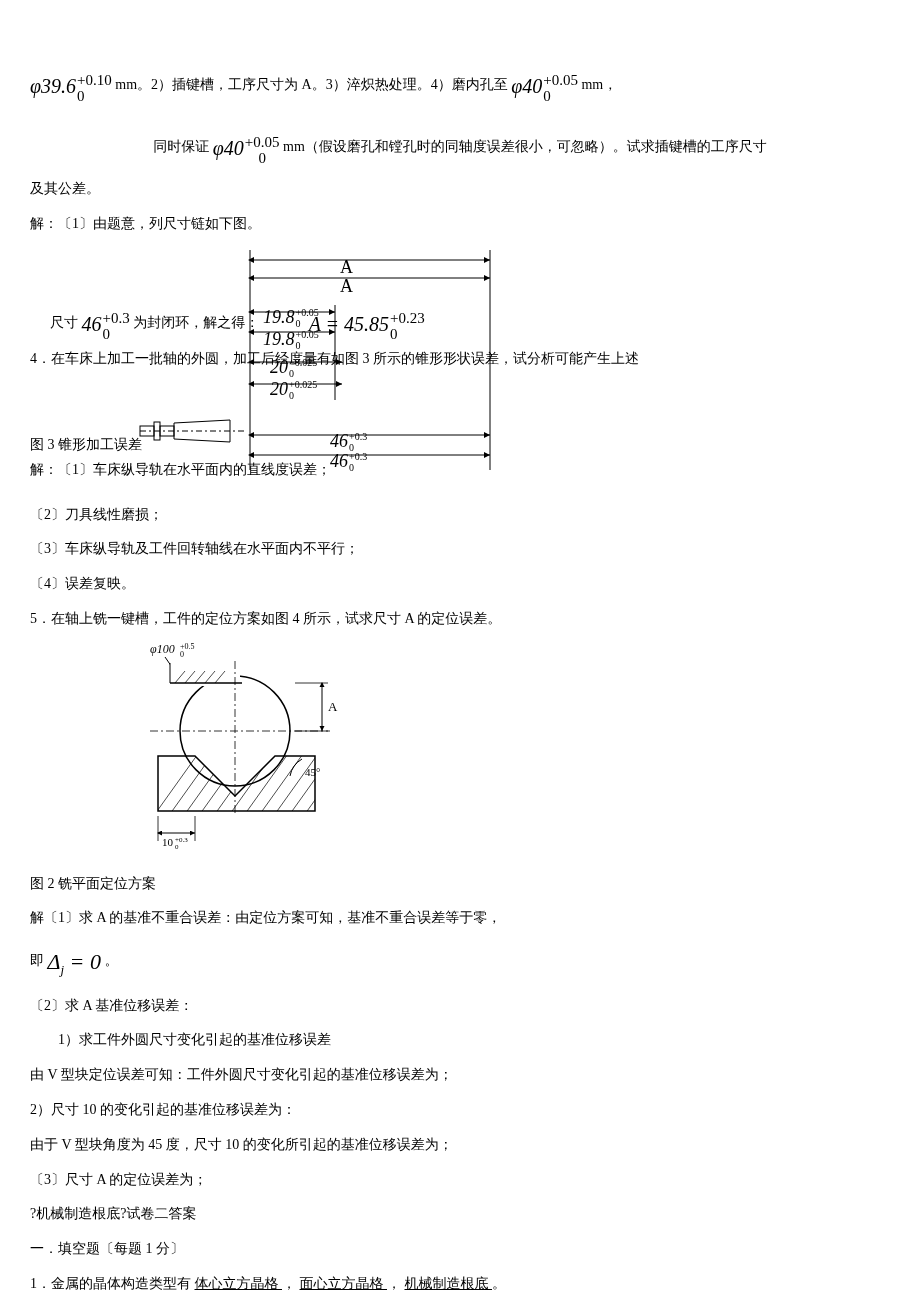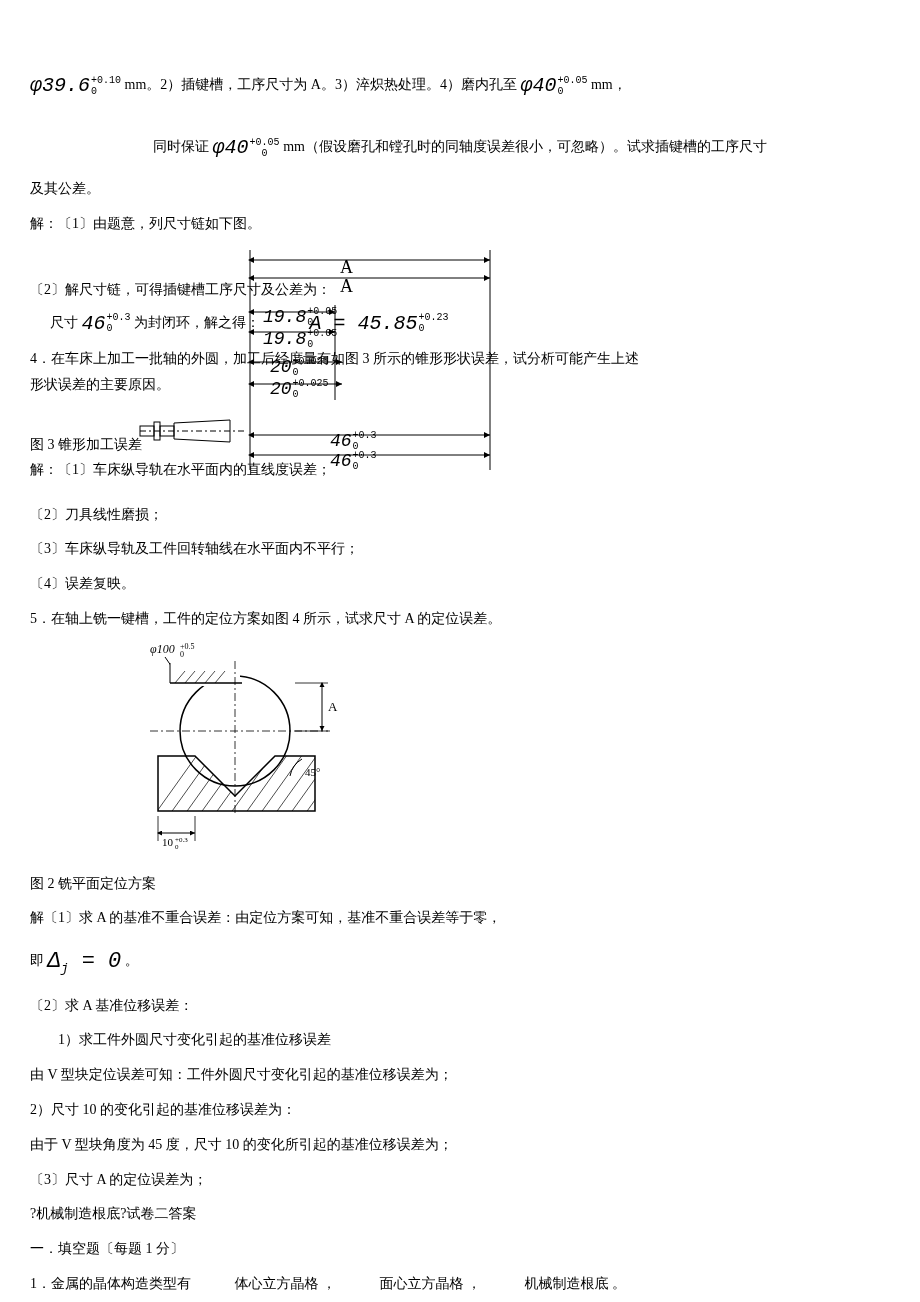--- a/index.html
+++ b/index.html
@@ -7,45 +7,45 @@
       font-size: 14px;
       line-height: 2.2;
       color: #000;
       background: #fff;
       width: 920px;
       margin: 0;
       padding: 60px 30px 40px 30px;
       box-sizing: border-box;
     }
     .formula {
-      font-family: Liberation Mono, monospace;
+      font-family: Liberation Serif, serif;
       font-style: italic;
       font-size: 20px;
       display: inline-block;
       vertical-align: middle;
     }
     .phi {
       font-style: italic;
     }
     .sup-sub {
       display: inline-block;
       vertical-align: middle;
-      font-size: 10px;
+      font-size: 15px;
       line-height: 1.1;
       font-style: normal;
       margin-left: 1px;
     }
     .sup-sub .top {
       display: block;
     }
     .sup-sub .bot {
       display: block;
     }
     .underline {
-      margin-left: 40px;
+      text-decoration: underline;
     }
     p {
       margin: 4px 0;
     }
     .diagram-container {
       position: relative;
       margin: 10px 0 10px 100px;
     }
     .svg-diagram {
       display: block;
@@ -111,21 +111,20 @@
       <rect x="14" y="2" width="6" height="18" fill="none" stroke="#000"></rect>
       <rect x="20" y="6" width="14" height="10" fill="none" stroke="#000"></rect>
       <path d="M34 3 L90 0 L90 22 L34 19 Z" fill="none" stroke="#000"></path>
       <line x1="0" y1="11" x2="105" y2="11" stroke="#000" stroke-dasharray="6 3 2 3"></line>
     </g>
   </svg>
 
   <div style="position:absolute; left:210px; top:-2px; font-family:'Times New Roman'; font-size:18px;">A</div>
   <div style="position:absolute; left:210px; top:17px; font-family:'Times New Roman'; font-size:18px;">A</div>
 
-  <div style="position:absolute; left:-100px; top:25px; width:620px;">〔2〕解尺寸链，可得插键槽工序尺寸及公差为：</div>
 
   <div style="position:absolute; left:-80px; top:52px; width:700px;">
     <span>尺寸 </span>
     <span class="formula"><span>46</span><span class="sup-sub"><span class="top">+0.3</span><span class="bot">0</span></span></span>
     <span> 为封闭环，解之得：</span>
     <span class="formula" style="display:inline-block;position:relative;margin-left:46px;">
       <span style="position:relative;">
         <span>A = 45.85</span><span class="sup-sub"><span class="top">+0.23</span><span class="bot">0</span></span>
       </span>
     </span>
@@ -141,21 +140,20 @@
 
   <div style="position:absolute; left:-100px; top:94px; width:720px;">4．在车床上加工一批轴的外圆，加工后经度量有如图 3 所示的锥形形状误差，试分析可能产生上述</div>
 
   <div style="position:absolute; left:140px; top:98px;">
     <span class="formula" style="font-size:18px;"><span>20</span><span class="sup-sub" style="font-size:10px;"><span class="top">+0.025</span><span class="bot">0</span></span></span>
   </div>
   <div style="position:absolute; left:140px; top:120px;">
     <span class="formula" style="font-size:18px;"><span>20</span><span class="sup-sub" style="font-size:10px;"><span class="top">+0.025</span><span class="bot">0</span></span></span>
   </div>
 
-  <div style="position:absolute; left:-100px; top:120px; width:300px;">形状误差的主要原因。</div>
 
   <div style="position:absolute; left:200px; top:172px;">
     <span class="formula" style="font-size:18px;"><span>46</span><span class="sup-sub" style="font-size:10px;"><span class="top">+0.3</span><span class="bot">0</span></span></span>
   </div>
   <div style="position:absolute; left:200px; top:192px;">
     <span class="formula" style="font-size:18px;"><span>46</span><span class="sup-sub" style="font-size:10px;"><span class="top">+0.3</span><span class="bot">0</span></span></span>
   </div>
 
   <div style="position:absolute; left:-100px; top:180px;">图 3 锥形加工误差</div>
   <div style="position:absolute; left:-100px; top:205px; width:400px;">解：〔1〕车床纵导轨在水平面内的直线度误差；</div>

